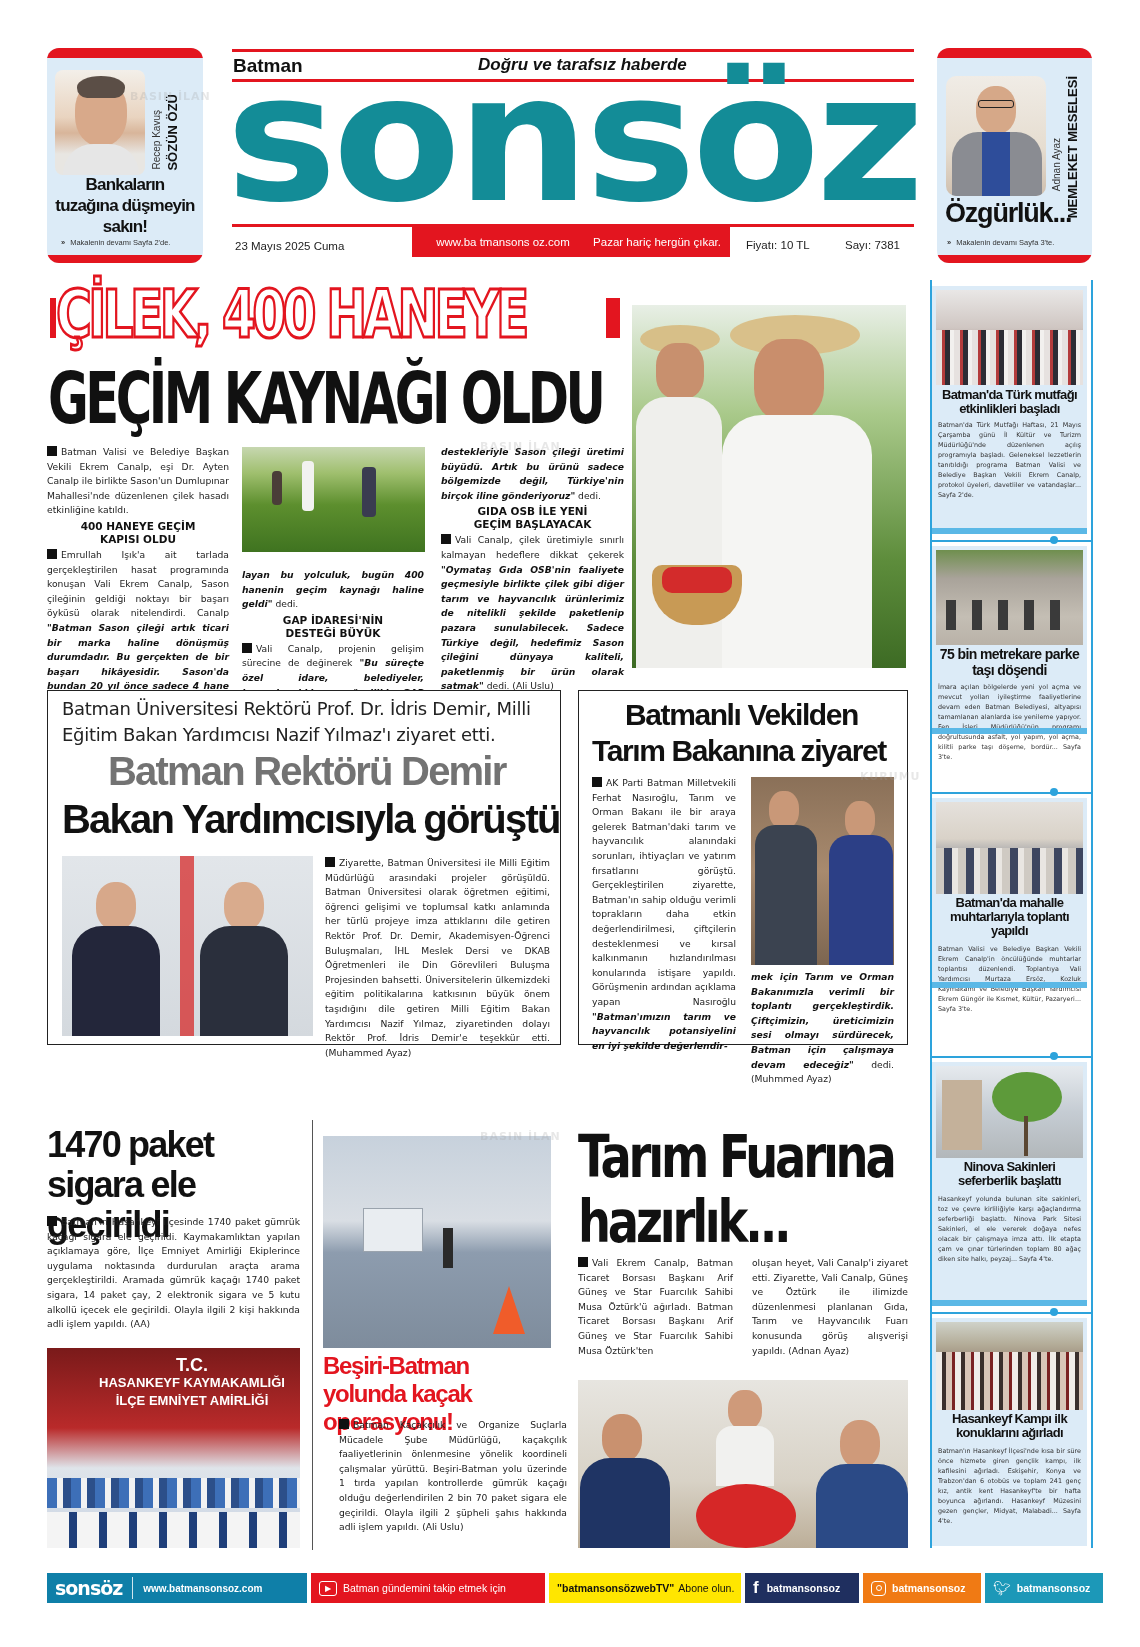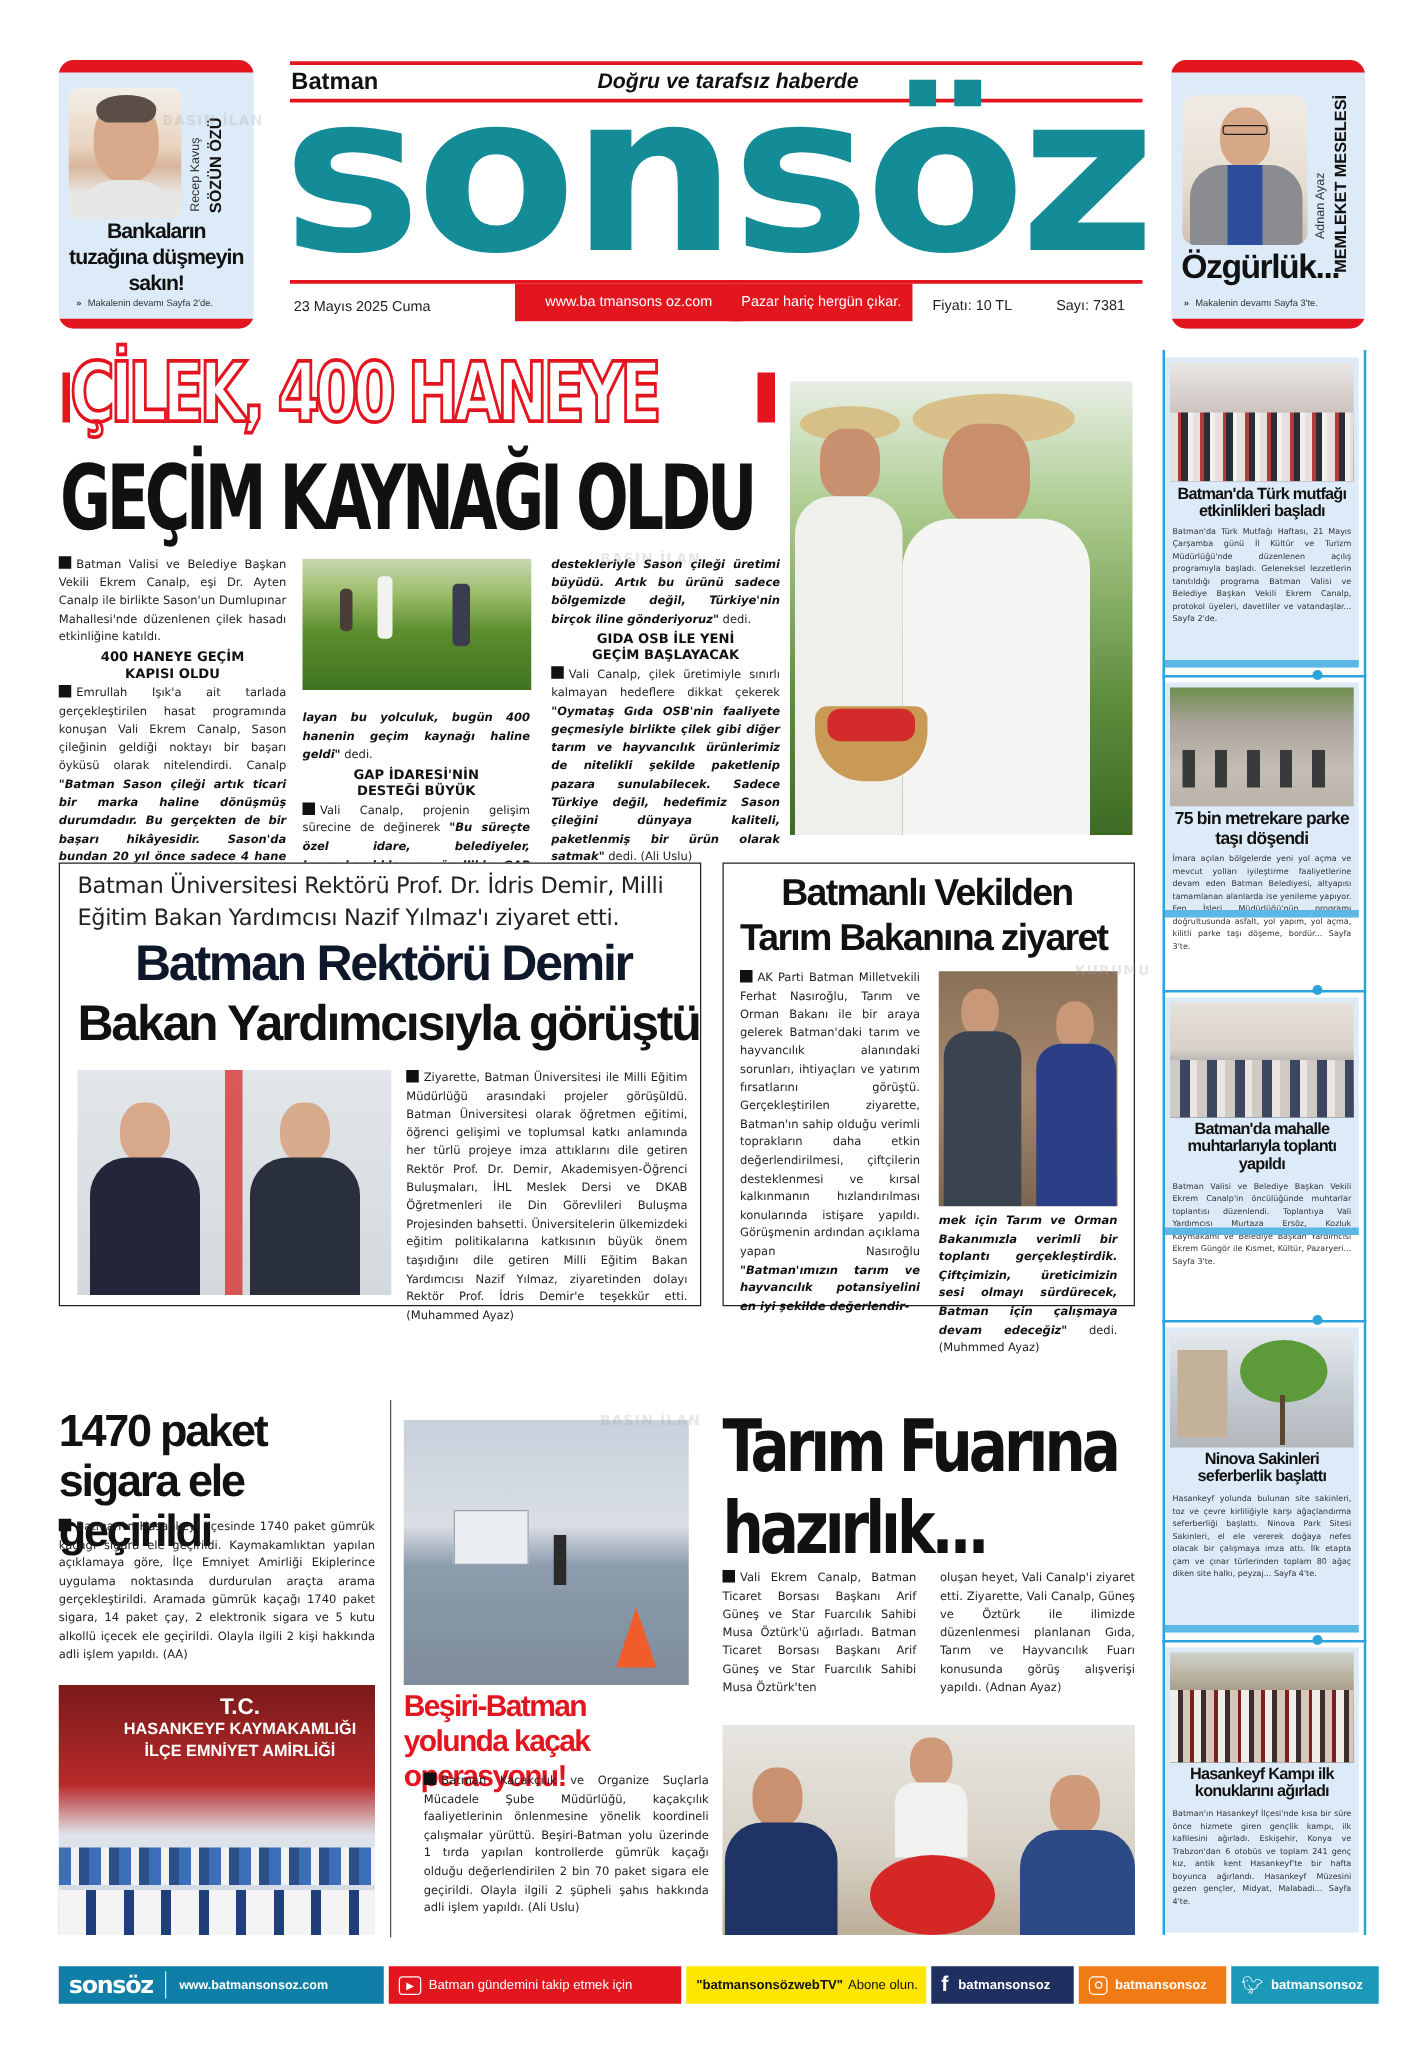--- a/index.html
+++ b/index.html
@@ -122,21 +122,21 @@
   <div style="position:absolute; left:90px; top:110px; width:150px; height:253px; border-radius:40px 40px 0 0; background:#f5f5f3;"></div>
   <div style="position:absolute; left:8px; top:20px; width:80px; height:28px; border-radius:50%; background:#d7bf88;"></div>
   <div style="position:absolute; left:24px; top:38px; width:48px; height:56px; border-radius:40%; background:#c8906e;"></div>
   <div style="position:absolute; left:4px; top:92px; width:86px; height:271px; border-radius:30px 30px 0 0; background:#efefec;"></div>
   <div style="position:absolute; left:20px; top:260px; width:90px; height:60px; border-radius:10px 10px 40px 40px; background:#c89a55;"></div>
   <div style="position:absolute; left:30px; top:262px; width:70px; height:26px; border-radius:10px; background:#d32b2b;"></div>
 </div>
 
 <div class="framebox" style="left:47px; top:690px; width:514px; height:355px;"></div>
 <div style="position:absolute; left:62px; top:696px; width:490px; font-family:'DejaVu Sans', sans-serif; font-size:18px; line-height:26px; color:#222; letter-spacing:-0.3px;">Batman Üniversitesi Rektörü Prof. Dr. İdris Demir, Milli Eğitim Bakan Yardımcısı Nazif Yılmaz'ı ziyaret etti.</div>
-<div style="position:absolute; left:108px; top:748px; font-weight:700; font-size:40px; line-height:46px; letter-spacing:-1.8px; color:#0f172a; white-space:nowrap;">Batman Rektörü Demir</div>
+<div style="position:absolute; left:108px; top:748px; font-weight:700; font-size:40px; line-height:46px; letter-spacing:-1.8px; color:#737373; white-space:nowrap;">Batman Rektörü Demir</div>
 <div style="position:absolute; left:62px; top:796px; font-weight:700; font-size:40px; line-height:46px; letter-spacing:-1.8px; color:#111; white-space:nowrap;">Bakan Yardımcısıyla görüştü</div>
 <div class="photo" style="left:62px; top:856px; width:251px; height:180px; background: linear-gradient(180deg,#e2e6ea 0%, #d4d9de 100%);">
   <div style="position:absolute; left:118px; top:0; width:14px; height:180px; background:#d62a2a; opacity:0.75;"></div>
   <div style="position:absolute; left:34px; top:26px; width:40px; height:48px; border-radius:45%; background:#d7a88a;"></div>
   <div style="position:absolute; left:10px; top:70px; width:88px; height:110px; border-radius:30px 30px 0 0; background:#23263a;"></div>
   <div style="position:absolute; left:162px; top:26px; width:40px; height:48px; border-radius:45%; background:#d9ab8d;"></div>
   <div style="position:absolute; left:138px; top:70px; width:88px; height:110px; border-radius:30px 30px 0 0; background:#2a2f3c;"></div>
 </div>
 <div class="body-text" style="position:absolute; left:325px; top:856px; width:225px;">
   <p><span class="sq"></span><span>Ziyarette, Batman Üniversitesi ile Milli Eğitim Müdürlüğü arasındaki projeler görüşüldü. Batman Üniversitesi olarak öğretmen eğitimi, öğrenci gelişimi ve toplumsal katkı anlamında her türlü projeye imza attıklarını dile getiren Rektör Prof. Dr. Demir, Akademisyen-Öğrenci Buluşmaları, İHL Meslek Dersi ve DKAB Öğretmenleri ile Din Görevlileri Buluşma Projesinden bahsetti. Üniversitelerin ülkemizdeki eğitim politikalarına katkısının büyük önem taşıdığını dile getiren Milli Eğitim Bakan Yardımcısı Nazif Yılmaz, ziyaretinden dolayı Rektör Prof. İdris Demir'e teşekkür etti. (Muhammed Ayaz)</span></p>

